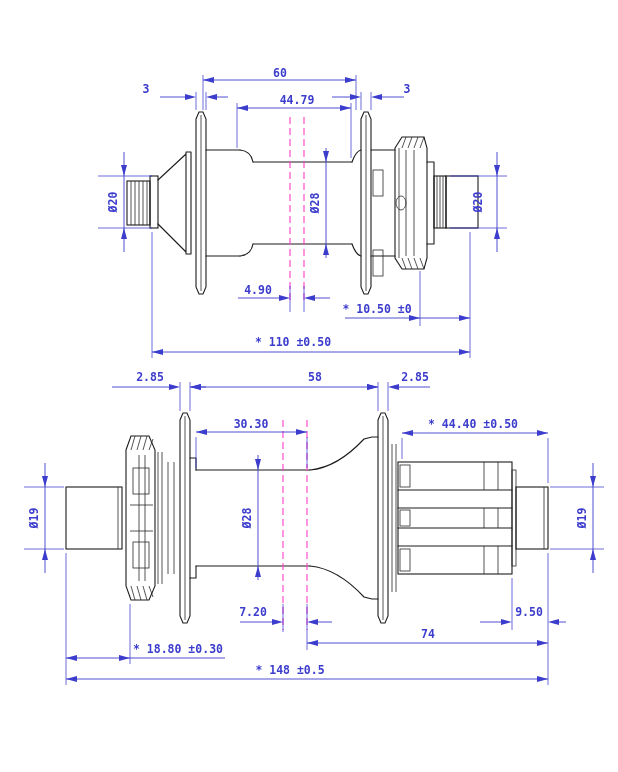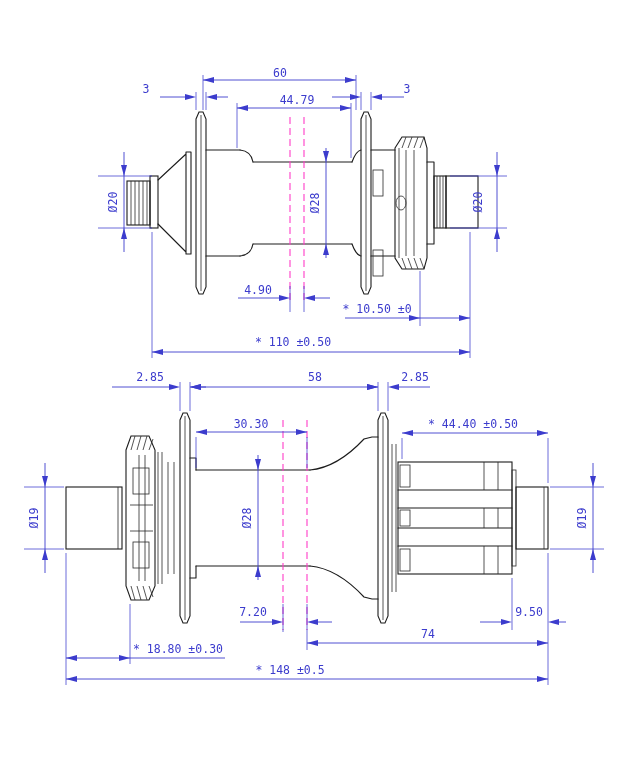--- a/index.html
+++ b/index.html
@@ -1,17 +1,17 @@
 <!DOCTYPE html>
 <html><head>
 <meta charset="utf-8">
 <style>
   html,body{margin:0;padding:0;background:#ffffff;}
   .canvas{width:618px;height:772px;position:relative;background:#fff;overflow:hidden;
-          font-family:"DejaVu Sans Mono","Liberation Mono",monospace;}
+          font-family:"DejaVu Sans Mono","Liberation Mono",monospace;font-weight:bold;}
   svg{display:block;}
   .geo{stroke:#1c1c1c;stroke-width:1.1;fill:none;stroke-linecap:round;}
   .geo-thin{stroke:#2a2a2a;stroke-width:0.8;fill:none;}
   .dim{stroke:#3c3ccd;stroke-width:0.9;fill:none;}
   .ext{stroke:#3c3ccd;stroke-width:0.75;fill:none;}
   .arr{fill:#3c3ccd;stroke:none;}
   .cl{stroke:#ff3cc8;stroke-width:1.1;fill:none;stroke-dasharray:7 4;}
   text.dimtxt{fill:#3c3ccd;font-size:11.5px;font-family:"DejaVu Sans Mono","Liberation Mono",monospace;
               text-anchor:middle;}
 </style>

